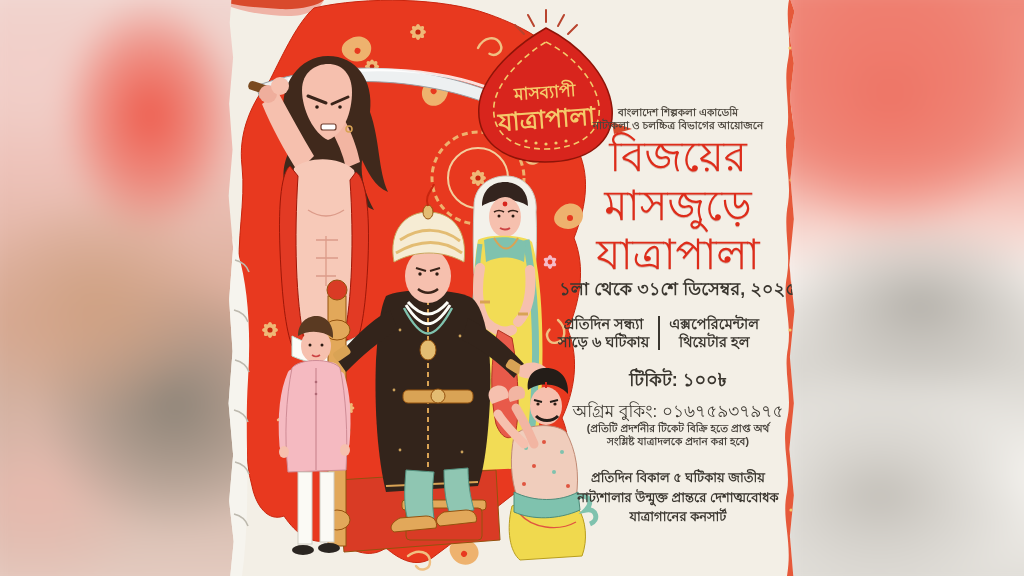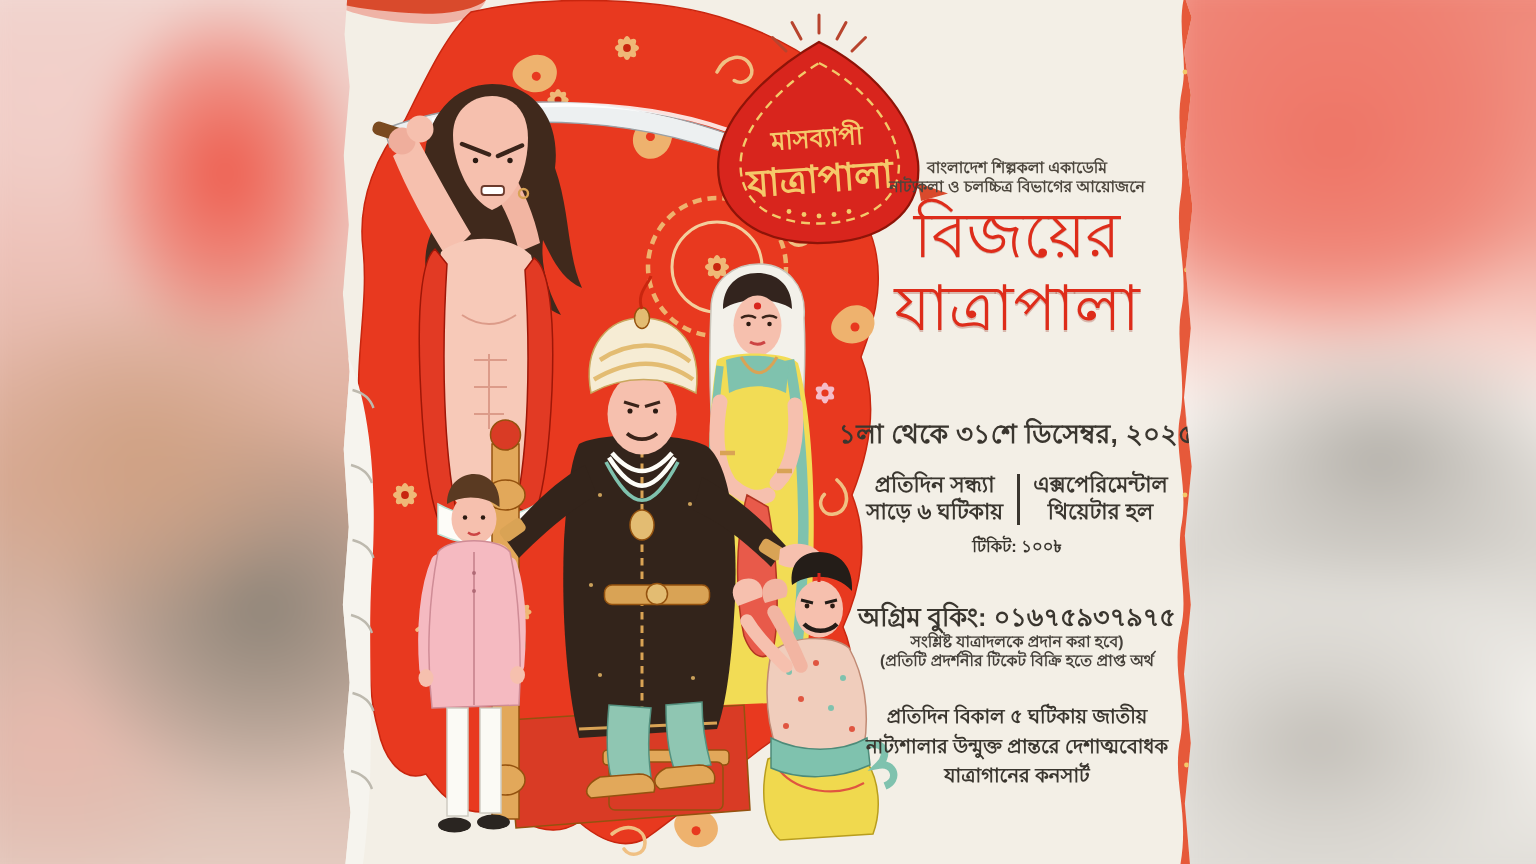--- a/index.html
+++ b/index.html
@@ -36,25 +36,25 @@
   .edge-tear{position:absolute;right:0;top:0;width:20px;height:576px}
 
   
   .content{position:absolute;left:330px;top:0;width:240px;height:436px;text-align:center;color:var(--ink)}
   .content>div,.content>h1{position:absolute;left:0;width:100%}
   .organizer{top:106px;font-size:10.5px;line-height:13px;color:#4c463d;font-weight:bold}
   .title{top:132px;font-weight:400;color:var(--title-red);font-size:42px;line-height:49px;
     text-shadow:0 1px 0 rgba(140,20,5,.25)}
   .title span{display:block}
   .date-line{top:276px;font-size:17.5px;font-weight:bold;letter-spacing:.2px}
-  .schedule{top:315px;display:flex;justify-content:center;align-items:center;gap:9px}
+  .schedule{top:315px;display:flex;justify-content:flex-start;align-items:center;gap:9px}
   .sch-col{font-size:14.5px;line-height:18px;font-weight:bold}
   .sch-div{width:2px;height:34px;background:var(--ink)}
-  .ticket-line{top:356px;font-size:11px;font-weight:bold}
-  .booking-line{top:398px;font-size:17px;font-weight:bold}
+  .ticket-line{top:366px;font-size:18px;font-weight:bold}
+  .booking-line{top:398px;font-size:17px;font-weight:normal}
   .note{top:422px;font-size:10.5px;line-height:13px;color:#45403a;font-weight:bold}
   .concert{top:468px;font-size:13px;line-height:19.5px;font-weight:bold}
 </style>
 </head>
 <body>
 
 <div class="canvas">
   <div class="bg-left"></div>
   <div class="bg-right"></div>
 
@@ -304,39 +304,40 @@
         <circle cx="15" cy="48" r="1.6" fill="#f3c96a"></circle>
     </svg>
 
     <div class="content">
       <div class="organizer">
         <div>বাংলাদেশ শিল্পকলা একাডেমি</div>
         <div>নাট্যকলা ও চলচ্চিত্র বিভাগের আয়োজনে</div>
       </div>
       <h1 class="title">
         <span>বিজয়ের</span>
+        <span>মাসজুড়ে</span>
         <span>যাত্রাপালা</span>
       </h1>
       <div class="date-line">১লা থেকে ৩১শে ডিসেম্বর, ২০২৫</div>
       <div class="schedule">
         <div class="sch-col">
           <div>প্রতিদিন সন্ধ্যা</div>
           <div>সাড়ে ৬ ঘটিকায়</div>
         </div>
         <div class="sch-div"></div>
         <div class="sch-col">
           <div>এক্সপেরিমেন্টাল</div>
           <div>থিয়েটার হল</div>
         </div>
       </div>
       <div class="ticket-line">টিকিট: ১০০৳</div>
       <div class="booking-line">অগ্রিম বুকিং: ০১৬৭৫৯৩৭৯৭৫</div>
       <div class="note">
+        <div>(প্রতিটি প্রদর্শনীর টিকেট বিক্রি হতে প্রাপ্ত অর্থ</div>
         <div>সংশ্লিষ্ট যাত্রাদলকে প্রদান করা হবে)</div>
-        <div>(প্রতিটি প্রদর্শনীর টিকেট বিক্রি হতে প্রাপ্ত অর্থ</div>
       </div>
       <div class="concert">
         <div>প্রতিদিন বিকাল ৫ ঘটিকায় জাতীয়</div>
         <div>নাট্যশালার উন্মুক্ত প্রান্তরে দেশাত্মবোধক</div>
         <div>যাত্রাগানের কনসার্ট</div>
       </div>
     </div>
   </div>
 </div>
 

